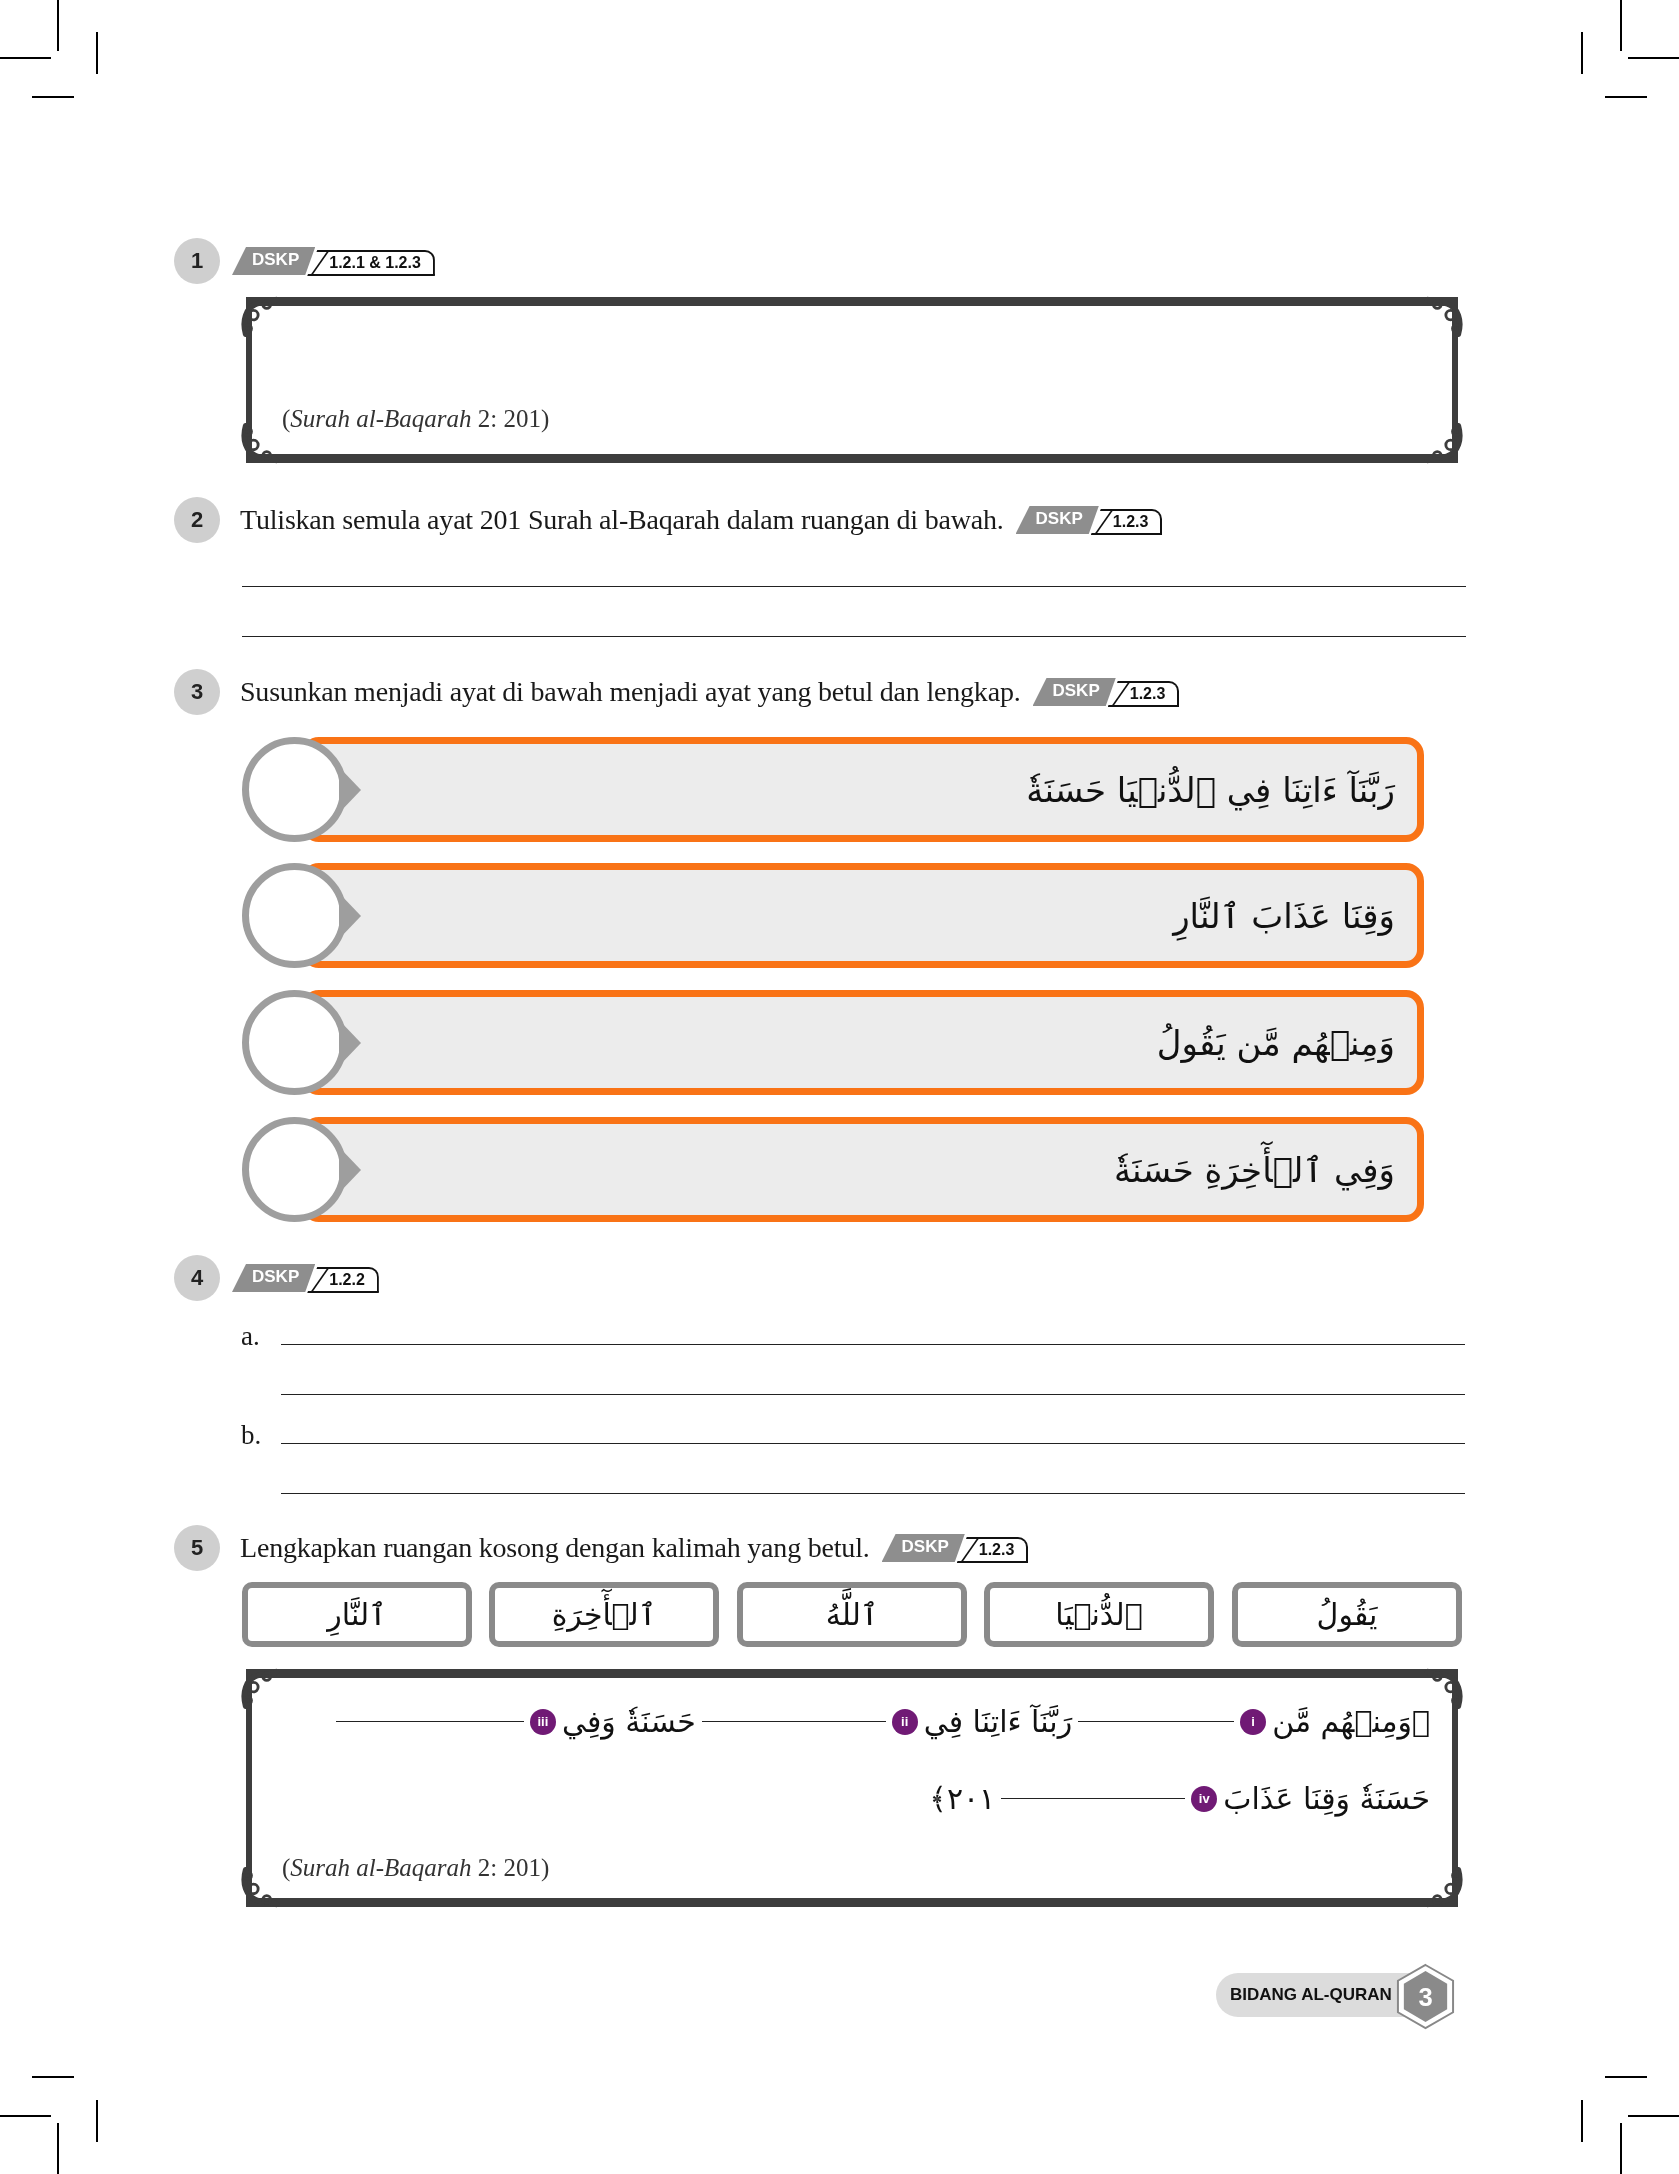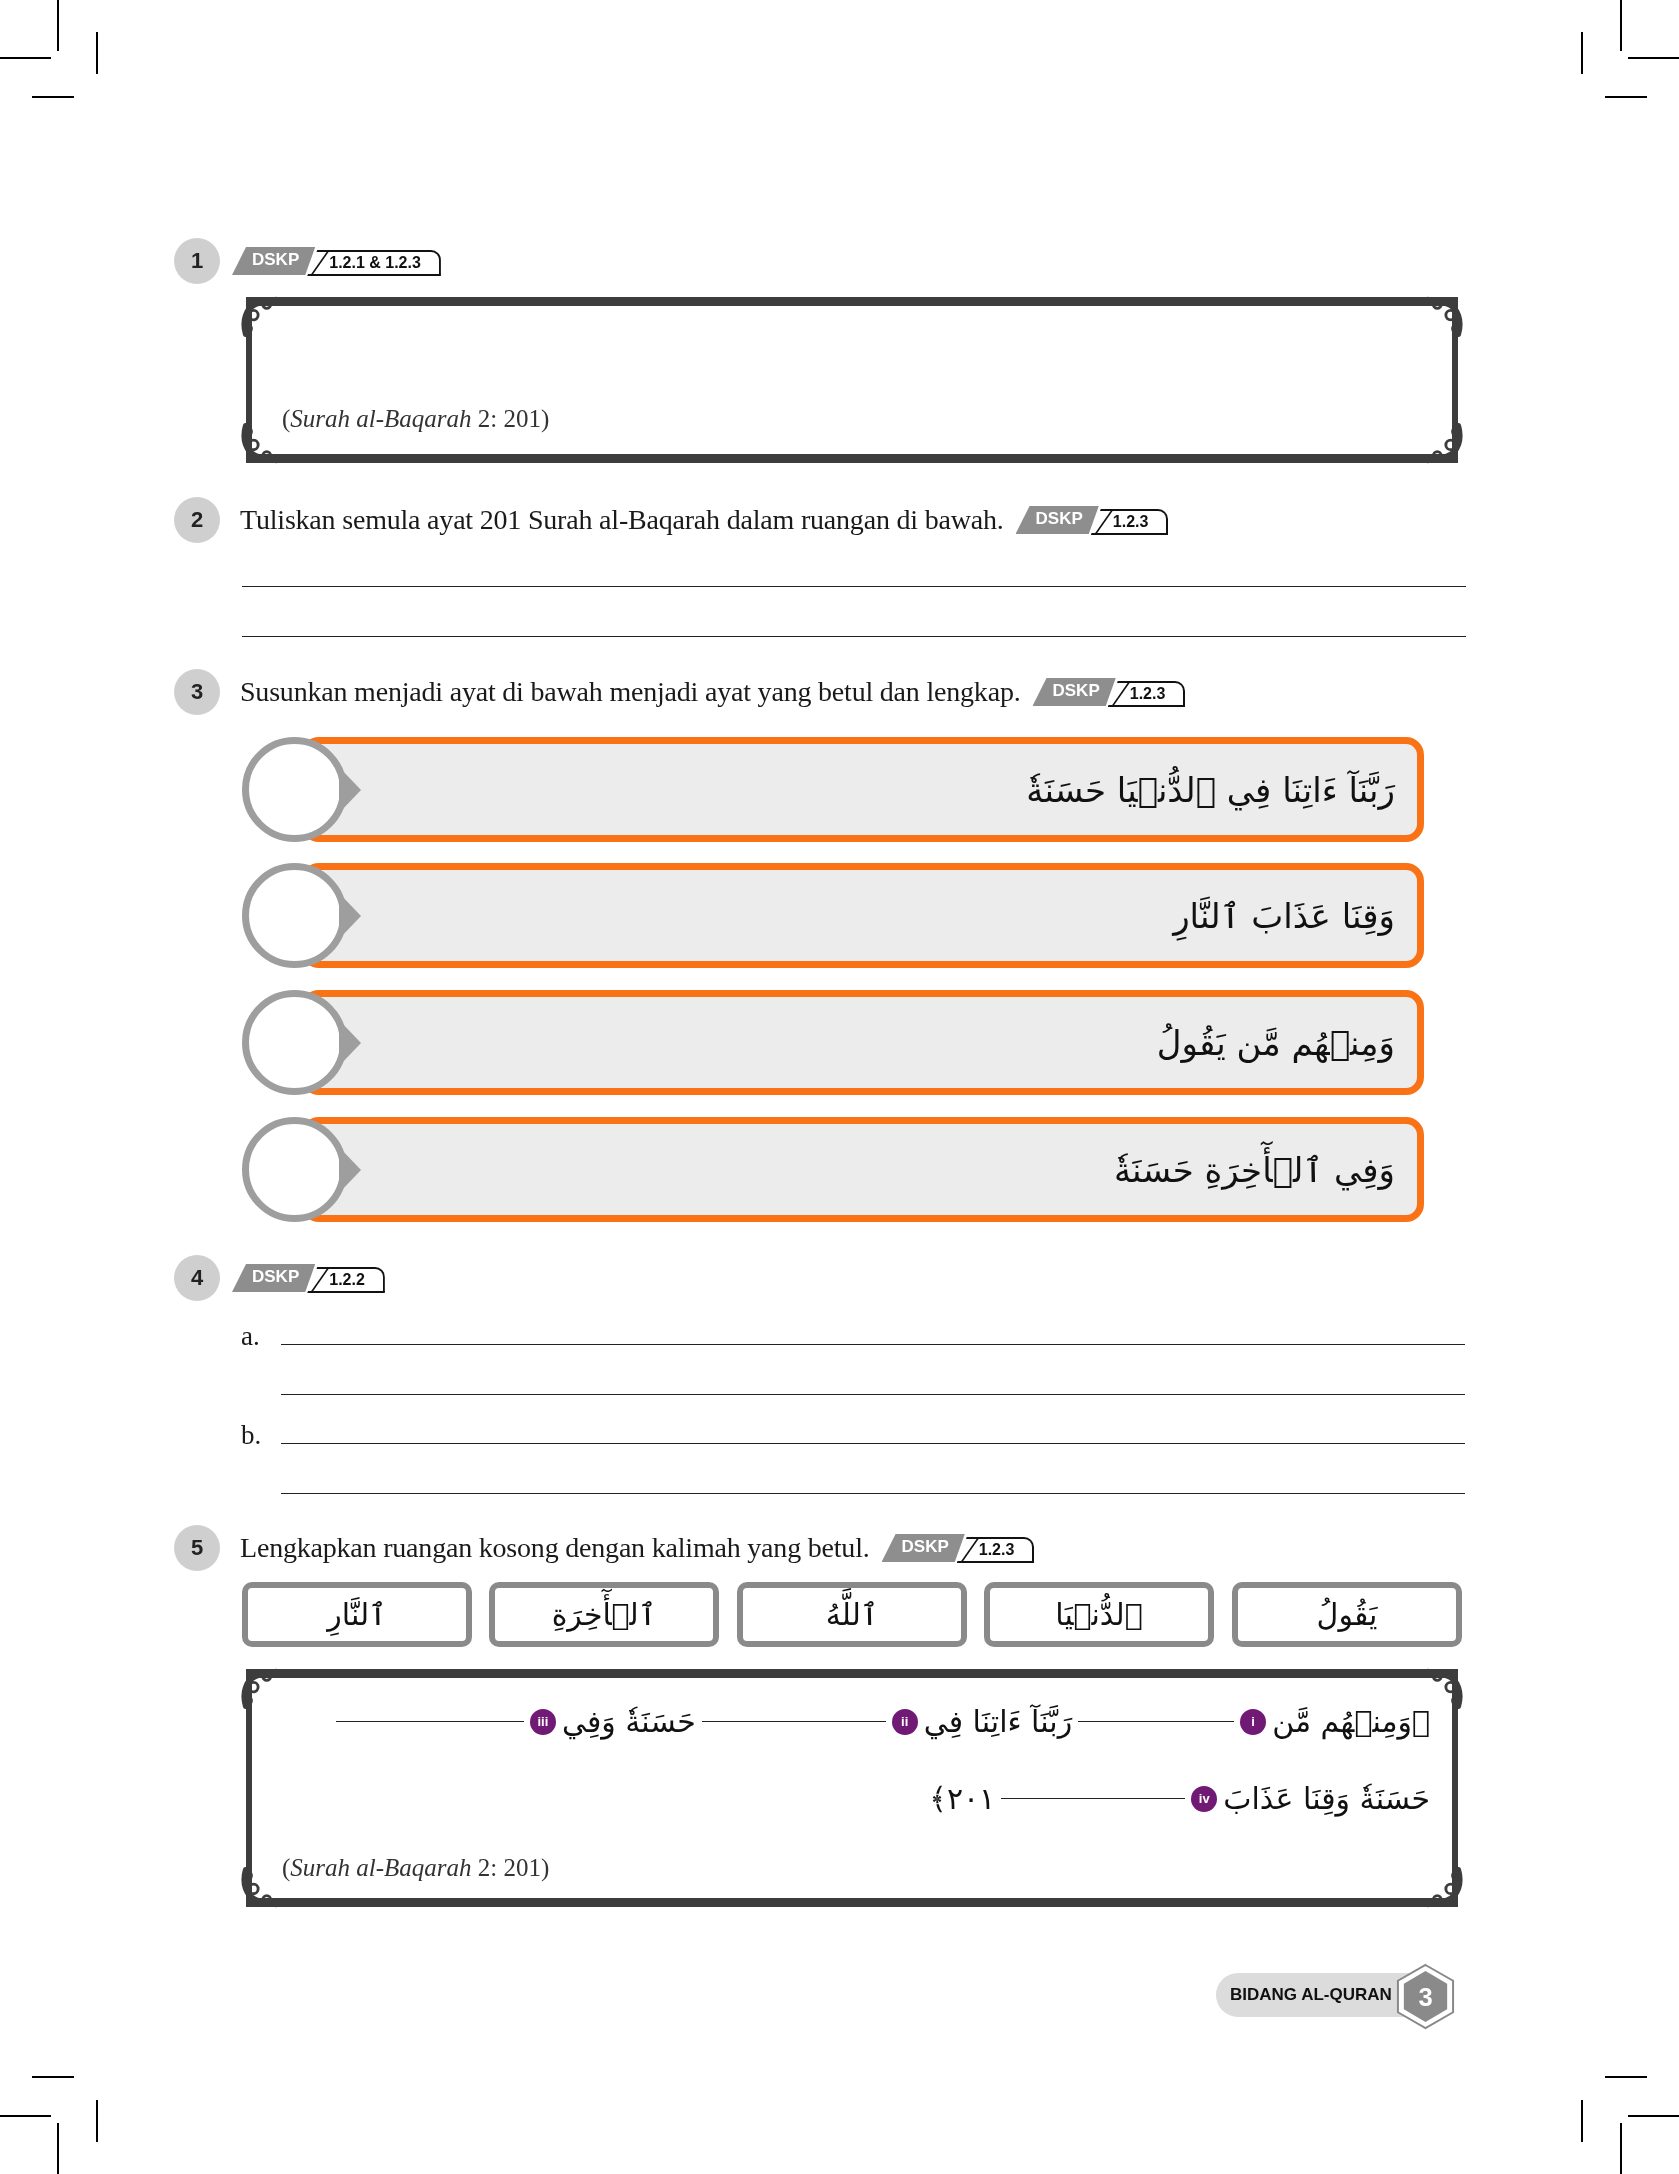--- a/index.html
+++ b/index.html
@@ -9,21 +9,21 @@
   .q-row { position:absolute; left:174px; display:flex; align-items:center; }
   .q-num { width:46px; height:46px; border-radius:50%; background:#cfcfcf;
            display:flex; align-items:center; justify-content:center;
            font-family:"Liberation Sans", sans-serif; font-weight:bold; font-size:22px; color:#222; }
   .q-text { margin-left:20px; font-size:28px; letter-spacing:-0.2px; }
   .dskp { display:flex; align-items:center; margin-left:12px; height:26px; }
   .dskp-tag { background:#8e8e8e; color:#fff; font-family:"Liberation Sans", sans-serif;
               font-weight:bold; font-size:17px; padding:0 16px 0 20px; height:28px; line-height:26px;
               clip-path:polygon(14px 0, 100% 0, calc(100% - 10px) 100%, 0 100%); }
   .dskp-code { border:2px solid #111; border-left:none; border-radius:0 10px 0 0;
-               height:22px; line-height:22px; margin-left:-8px; padding:0 18px 0 22px;
+               height:22px; line-height:22px; margin-left:-8px; padding:0 12px 0 22px;
                font-family:"Liberation Sans", sans-serif; font-weight:bold; font-size:16px; color:#111;
                clip-path:polygon(10px 0, 100% 0, 100% 100%, 0 100%); position:relative; top:2px; }
   .dskp-code::before { content:""; position:absolute; left:0; top:-2px; width:2px; height:30px; background:#111;
                transform:skewX(-35deg); transform-origin:bottom left; }
   .frame { position:absolute; left:246px; width:1212px; border-top:9px solid #3d3d3d; border-bottom:9px solid #3d3d3d;
            border-left:6px solid #3d3d3d; border-right:6px solid #3d3d3d; box-sizing:border-box; background:#fff; }
   .orn { position:absolute; width:42px; height:42px; }
   .arabic { font-family:"DejaVu Sans", sans-serif; direction:rtl; color:#111; }
   .ref { font-size:25px; color:#333; }
   .ref i { font-style:italic; }

